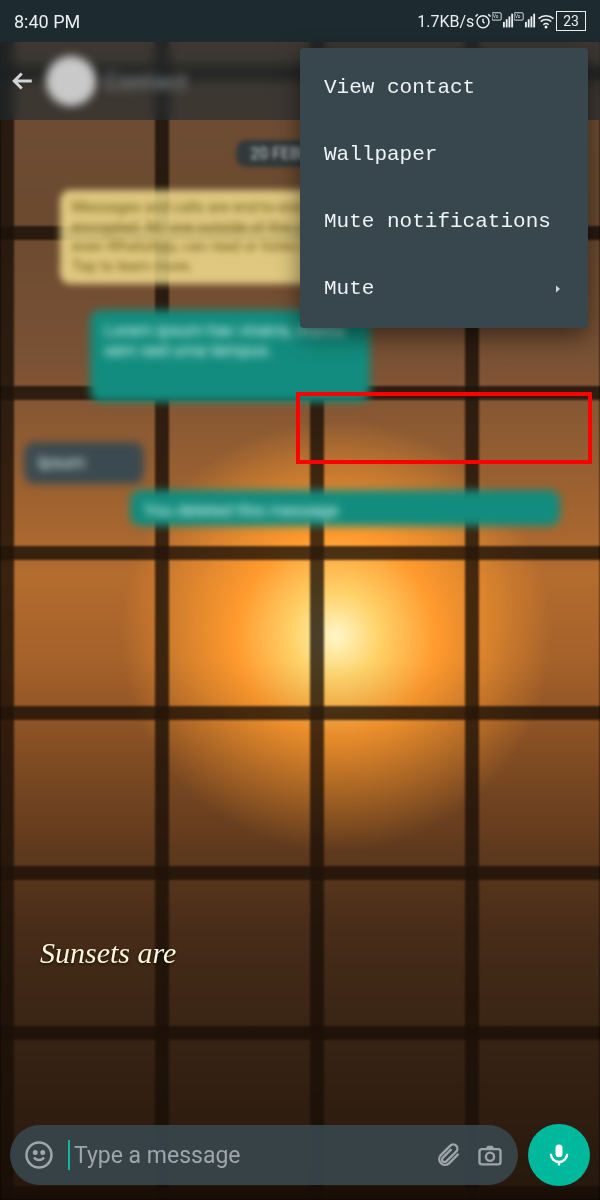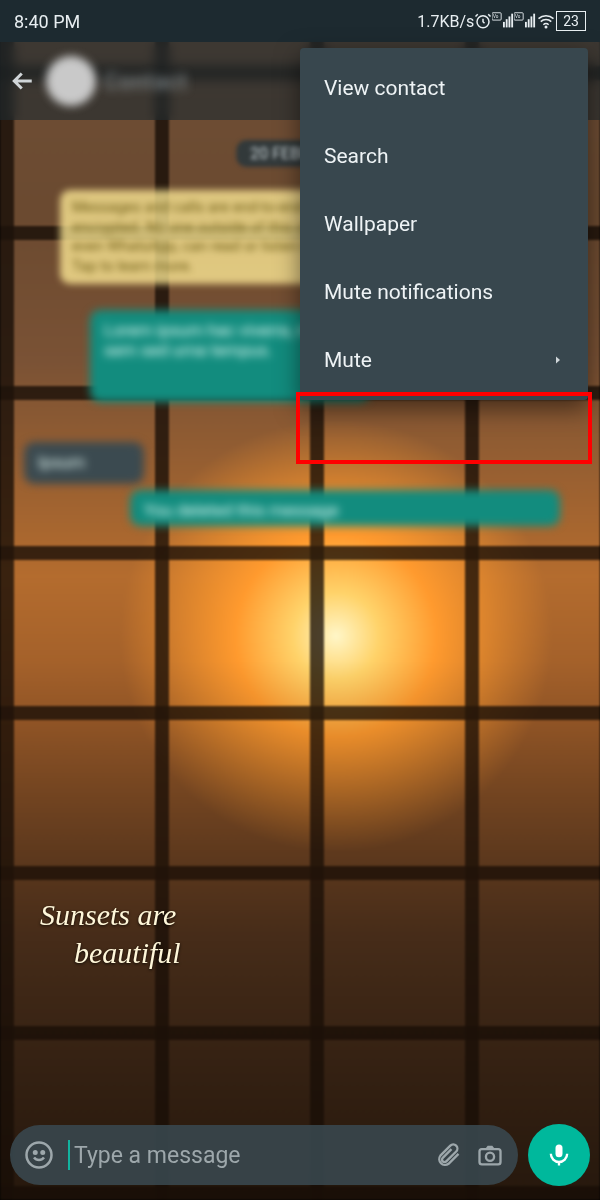--- a/index.html
+++ b/index.html
@@ -124,20 +124,21 @@
   
   .popup {
     position:absolute;
     top:48px; right:12px;
     width:288px;
     background:#38474e;
     border-radius:4px;
     box-shadow: 0 8px 24px rgba(0,0,0,0.5);
     z-index:60;
     padding: 6px 0;
+    font-family: Liberation Mono, monospace;
   }
   .popup-item {
     color:#eef3f5;
     font-size:21px;
     padding:22px 24px;
     display:flex; align-items:center; justify-content:space-between;
     cursor:pointer;
   }
   .popup-item .chev { color:#cfd6d9; }
   .highlight-box {
@@ -241,30 +242,26 @@
   </div>
 
   <div class="chat-area">
     <div class="date-chip">20 FEBRUARY</div>
     <div class="encryption-note">Messages and calls are end-to-end encrypted. No one outside of this chat, not even WhatsApp, can read or listen to them. Tap to learn more.</div>
     <div class="bubble-in b1">Lorem ipsum hac viverra, mattis sem sed urna tempus.</div>
     <div class="bubble-in b2">Ipsum</div>
     <div class="bubble-in b3">You deleted this message</div>
     <div class="caption">
       <div>Sunsets are</div>
-      <div style="padding-left:34px">beautiful</div>
     </div>
   </div>
 
   <div class="popup">
     <div class="popup-item">
       <span>View contact</span>
-    </div>
-    <div class="popup-item">
-      <span>Search</span>
     </div>
     <div class="popup-item">
       <span>Wallpaper</span>
     </div>
     <div class="popup-item">
       <span>Mute notifications</span>
     </div>
     <div class="popup-item" id="menu-more">
       <span>Mute</span>
       <span class="chev icon">

